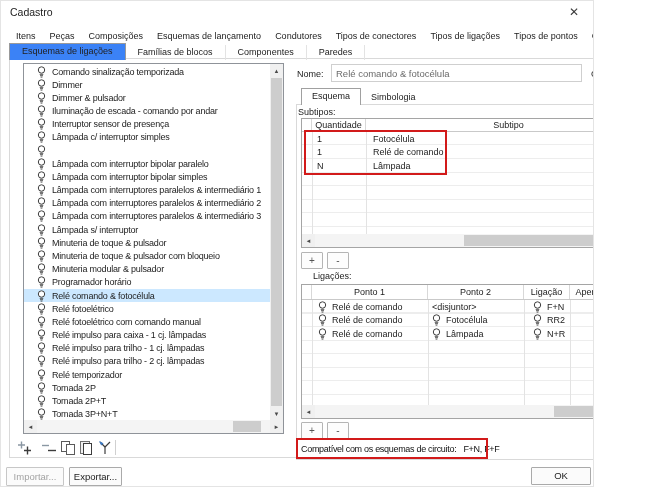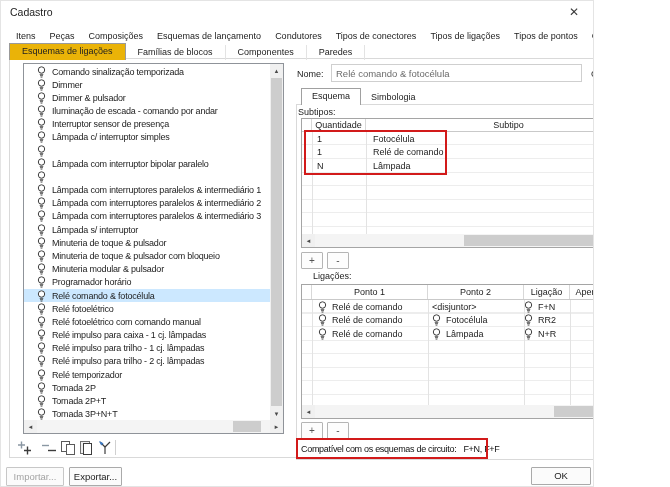--- a/index.html
+++ b/index.html
@@ -11,21 +11,21 @@
   }
   
   .titlebar{ position:absolute; left:0; top:0; right:0; height:26px; background:#fff; }
   .title-text{ position:absolute; left:9px; top:5px; font-size:10.5px; color:#222; }
   .close-x{ position:absolute; right:14px; top:4px; font-size:12px; color:#3c3c3c; cursor:default; }
   
   .tabs1{ position:absolute; left:8px; top:28px; width:654px; height:14px; display:flex; overflow:hidden; }
   .tab1{ padding:0 7px; line-height:14px; white-space:nowrap; }
   .tabs2{ position:absolute; left:8px; top:42px; height:17px; display:flex; z-index:3; align-items:flex-end; }
   .tab2{ padding:0 12px; height:15px; line-height:15px; white-space:nowrap; border-right:1px solid #e3e3e3; color:#222; }
-  .tab2.selected{ border:1px solid #9a9a9a; border-bottom:none; background:#eab308; height:17px; line-height:15px; z-index:4; }
+  .tab2.selected{ border:1px solid #9a9a9a; border-bottom:none; background:#3b82f6; height:17px; line-height:15px; z-index:4; }
   .page{ position:absolute; left:8px; top:57px; width:654px; height:400px; border:1px solid #d9d9d9; background:#fff; }
   
   .tree{ position:absolute; left:22px; top:62px; width:261px; height:371px; border:1px solid #8f9399; background:#fff; z-index:2;}
   .tree-items{ position:absolute; left:0; top:1px; right:13px; bottom:13px; overflow:hidden; }
   .tree-row{ display:flex; align-items:center; height:13.18px; padding-left:13px; white-space:nowrap; overflow:hidden; letter-spacing:-0.2px;}
   .tree-row.selected{ background:var(--sel,#cce8ff); }
   .bulb{ width:9px; height:12px; margin-right:6px; flex:none; display:flex; }
   .vscroll{ position:absolute; top:0; right:0; width:13px; bottom:13px; background:#f0f0f0; }
   .sb-btn{ height:13px; width:13px; display:flex; align-items:center; justify-content:center; font-size:6px; color:#4a4a4a; flex:none;}
   .vscroll .sb-down{ position:absolute; bottom:0; left:0; }
@@ -79,21 +79,21 @@
   .g-body{ position:absolute; left:0; right:0; background:repeating-linear-gradient(to bottom,#fff 0,#fff 12.5px,#ededed 12.5px,#ededed 13.5px); }
   #sub-table .g-body{ top:13px; bottom:13px; }
   #lig-table .g-body{ top:15px; bottom:13px; }
   .g-row{ display:flex; height:13.5px; align-items:center; }
   .g-row > div{ overflow:hidden; white-space:nowrap; }
   .cell-ic{ display:flex; align-items:center; }
   .c-qty{ padding-left:5px; }
   .c-sub{ padding-left:7px; }
   .c-p1{ padding-left:6px; } .c-p1 .bulb{ margin-right:5px; }
   .c-p2{ padding-left:4px; } .c-p2 .bulb{ margin-right:5px; }
-  .c-lig{ } .c-lig .bulb{ margin-right:5px; }
+  .c-lig{ padding-left:9px; } .c-lig .bulb{ margin-right:5px; }
   .c-ap{ display:flex; align-items:center; justify-content:center; }
   .cb{ width:12px; height:12px; border:1px solid #b0b7bd; background:#fcfcfc; }
   .vline{ position:absolute; width:1px; background:#e3e3e3; }
   #sub-table .vline{ top:13px; bottom:13px; }
   #lig-table .vline{ top:15px; bottom:13px; }
   #sub-table .hs-thumb{ left:46%; width:50%; }
   #lig-table .hs-thumb{ left:74%; width:21%; }
   .mini-btn{ position:absolute; width:22px; height:17px; border:1px solid #b5b5b5; background:#fdfdfd; color:#555;
              text-align:center; line-height:15px; font-size:10px; border-radius:1px; }
   
@@ -209,20 +209,21 @@
         </span>
         <span class="tree-label">Lâmpada com interruptor bipolar paralelo</span>
       </div>
         <div class="tree-row">
         <span class="bulb">
           <svg width="9" height="12" viewBox="0 0 9 12">
               <circle cx="4.5" cy="4" r="3.2" fill="#fff" stroke="#404040" stroke-width="1"></circle>
               <path d="M2.7 8.3h3.6M3 9.7h3M3.6 11.1h1.8" stroke="#404040" stroke-width="0.9" fill="none"></path>
             </svg>
         </span>
+        <span class="tree-label">Lâmpada com interruptor bipolar simples</span>
       </div>
         <div class="tree-row">
         <span class="bulb">
           <svg width="9" height="12" viewBox="0 0 9 12">
               <circle cx="4.5" cy="4" r="3.2" fill="#fff" stroke="#404040" stroke-width="1"></circle>
               <path d="M2.7 8.3h3.6M3 9.7h3M3.6 11.1h1.8" stroke="#404040" stroke-width="0.9" fill="none"></path>
             </svg>
         </span>
         <span class="tree-label">Lâmpada com interruptores paralelos &amp; intermediário 1</span>
       </div>

